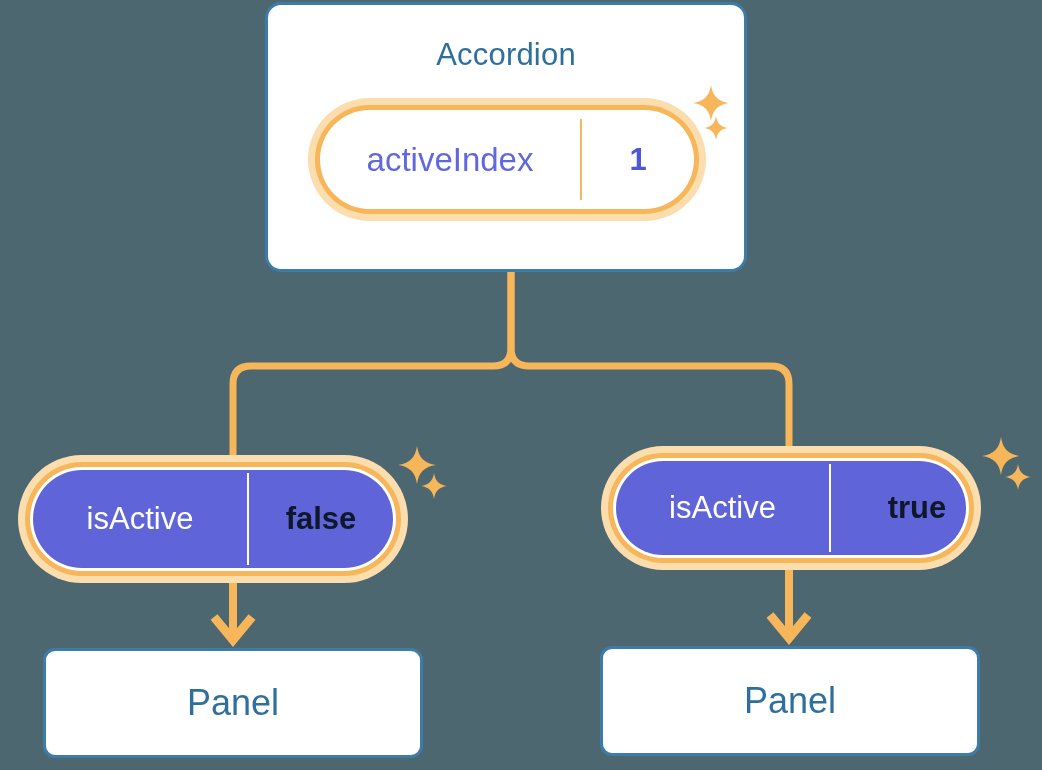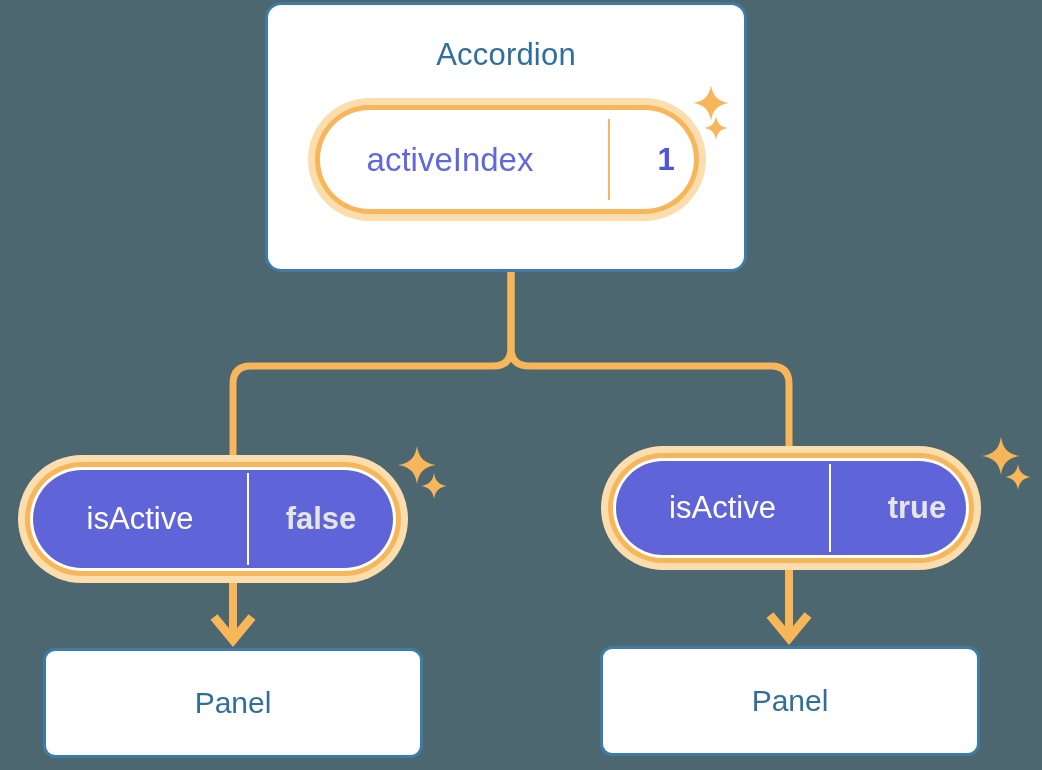--- a/index.html
+++ b/index.html
@@ -69,21 +69,21 @@
     width: 380px;
     height: 110px;
     border-radius: 12px;
     justify-content: center;
   }
   #panel-left  { left: 43px;  top: 648px; }
   #panel-right { left: 600px; top: 646px; }
 
   .panel-title {
     color: #2f6f9e;
-    font-size: 30px;
+    font-size: 36px;
     font-weight: 400;
   }
 
   
   .pill-wrap {
     position: absolute;
     z-index: 4;
     display: flex;
     align-items: center;
     justify-content: center;
@@ -120,21 +120,21 @@
 
   
   #pill-activeindex {
     left: 308px;
     top: 98px;
     width: 398px;
     height: 123px;
     padding: 7px;
   }
   #pill-activeindex .pill-ring { padding: 5px; }
-  #pill-activeindex .pill-body { background: #ffffff; gap: 28px; }
+  #pill-activeindex .pill-body { background: #ffffff; }
   #pill-activeindex .pill-key {
     flex: 0 0 260px;
     color: #6168dd;
     font-size: 33px;
     font-weight: 400;
   }
   #pill-activeindex .pill-divider {
     width: 2px;
     background: #f4b860;
     margin: 9px 0;
@@ -163,21 +163,21 @@
     font-size: 31px;
     font-weight: 400;
   }
   .pill-purple .pill-divider {
     width: 2px;
     background: #ffffff;
     flex: 0 0 2px;
     margin: 3px 0;
   }
   .pill-purple .pill-val {
-    color: #e5e5e5;
+    color: #0f172a;
     font-size: 31px;
     font-weight: bold;
   }
 
   #pill-isactive-false {
     left: 18px;
     top: 455px;
     width: 390px;
     height: 128px;
   }

